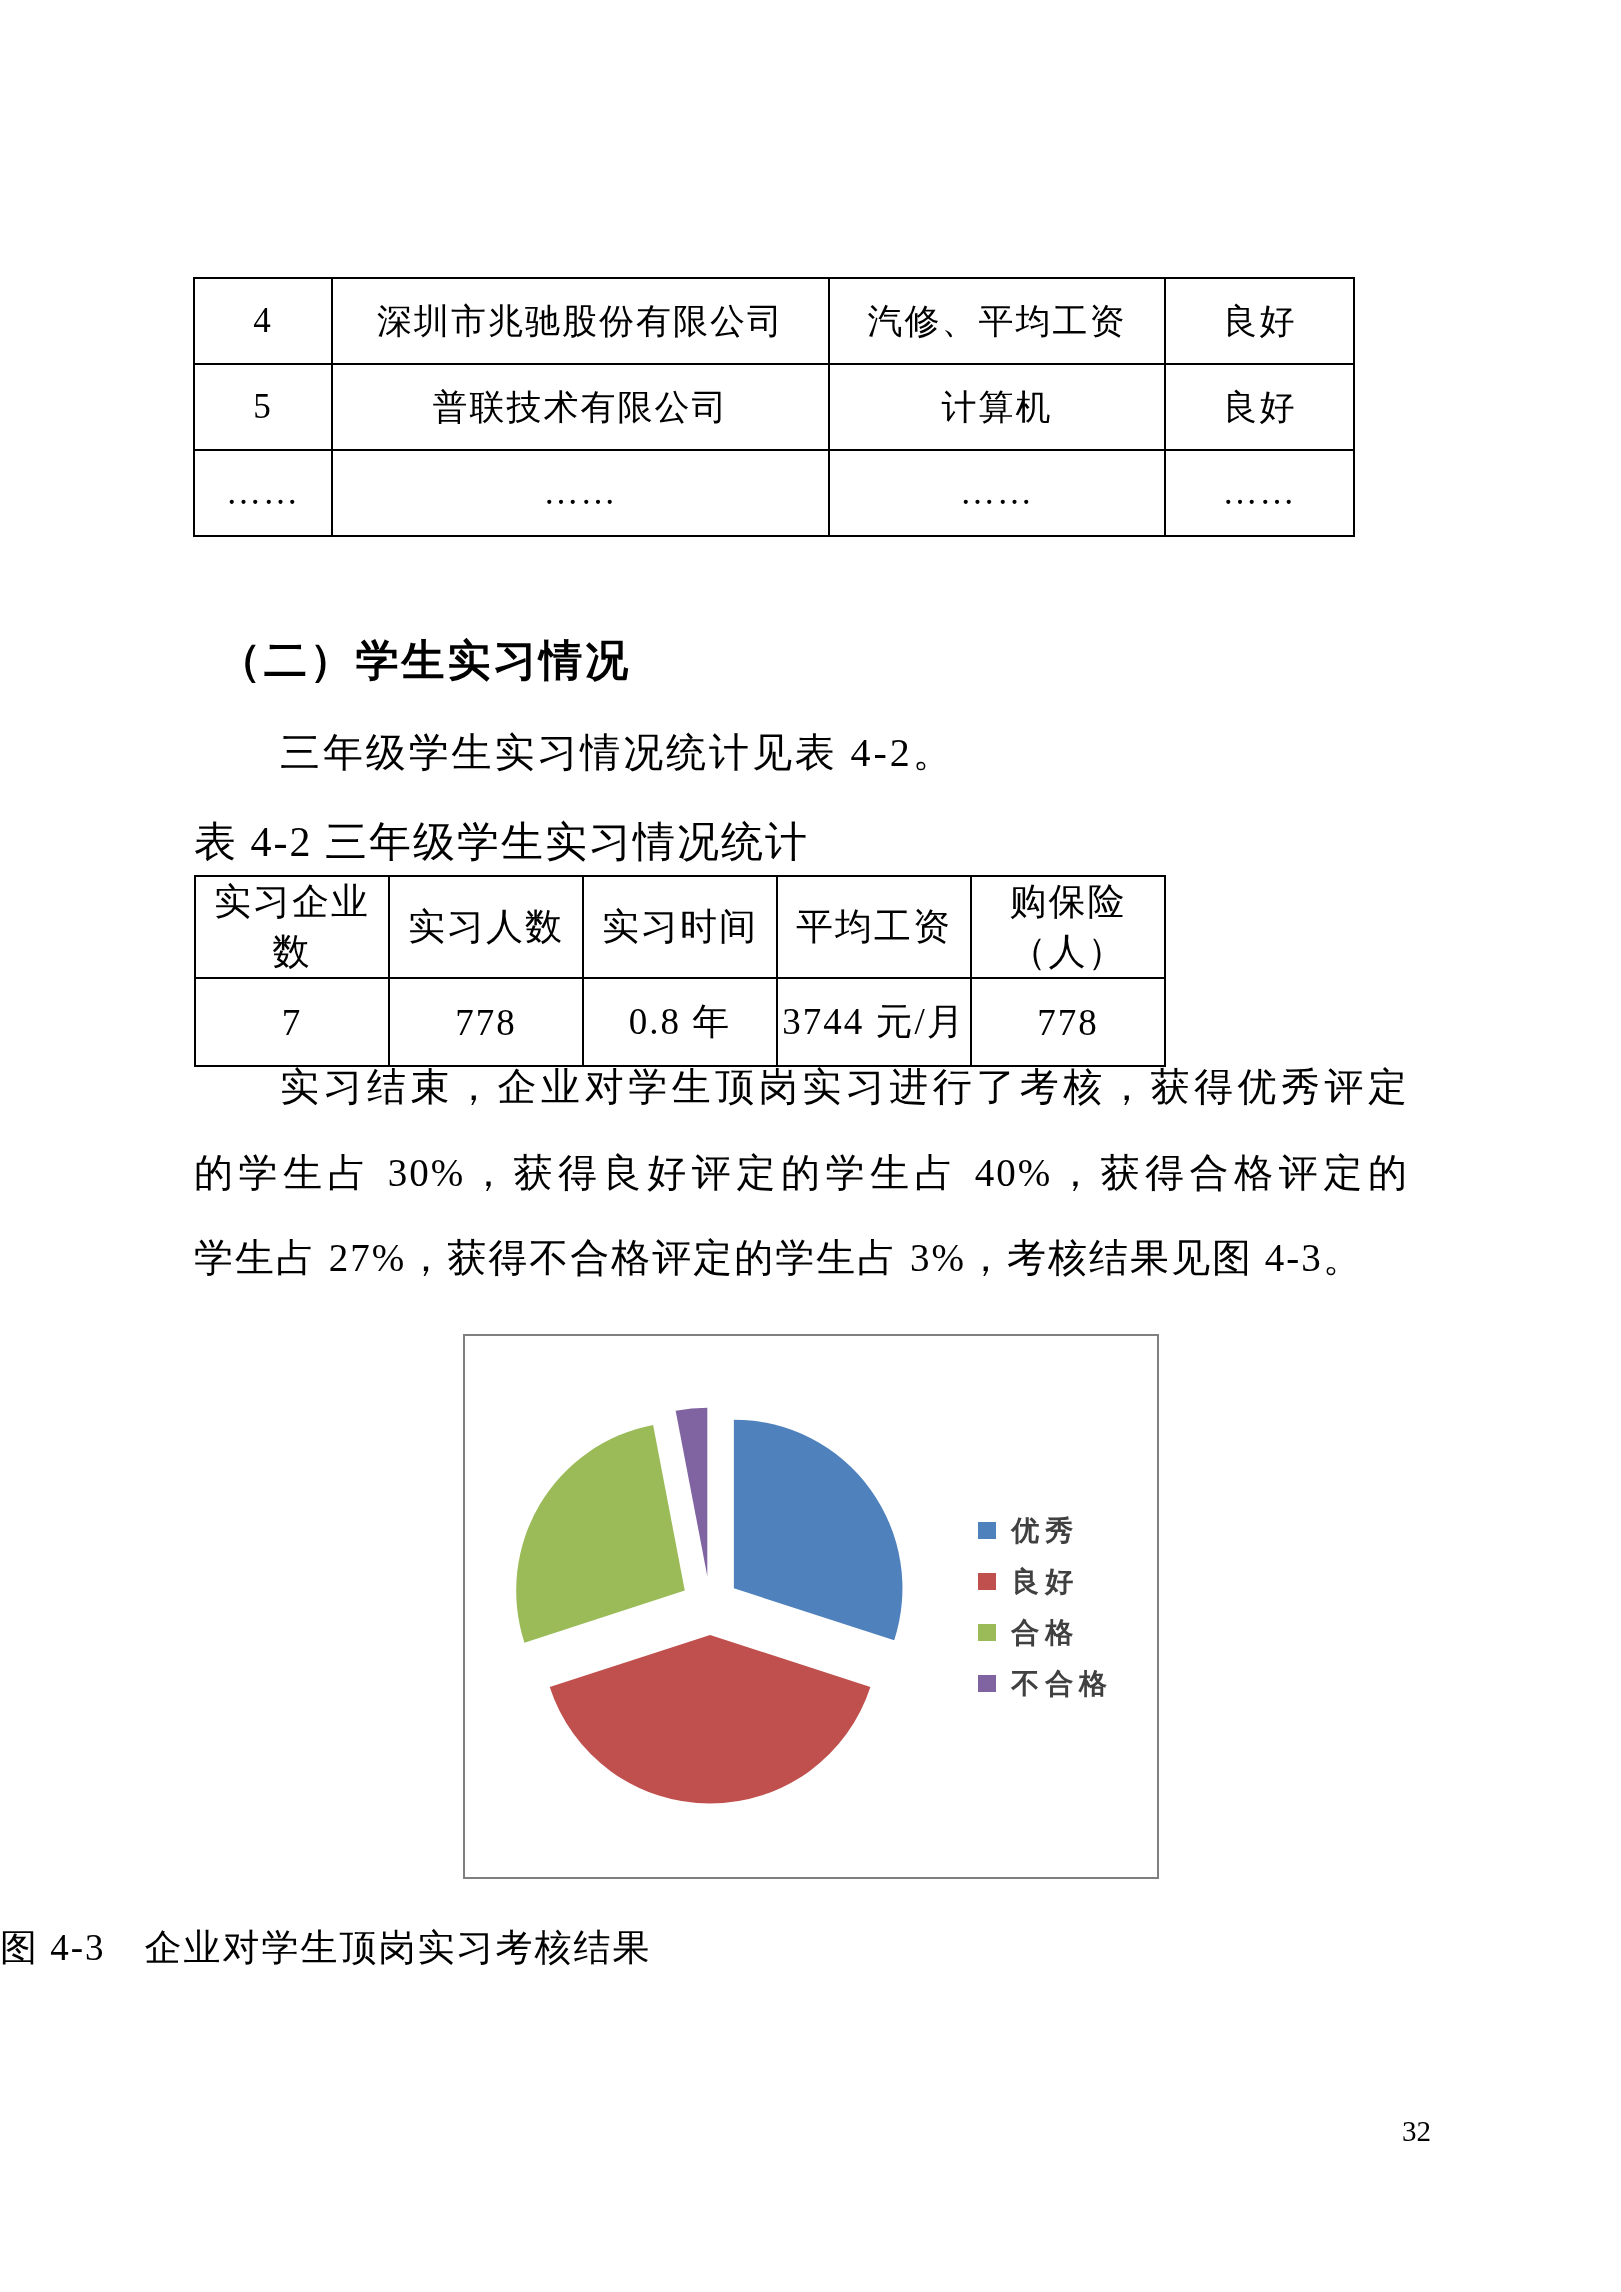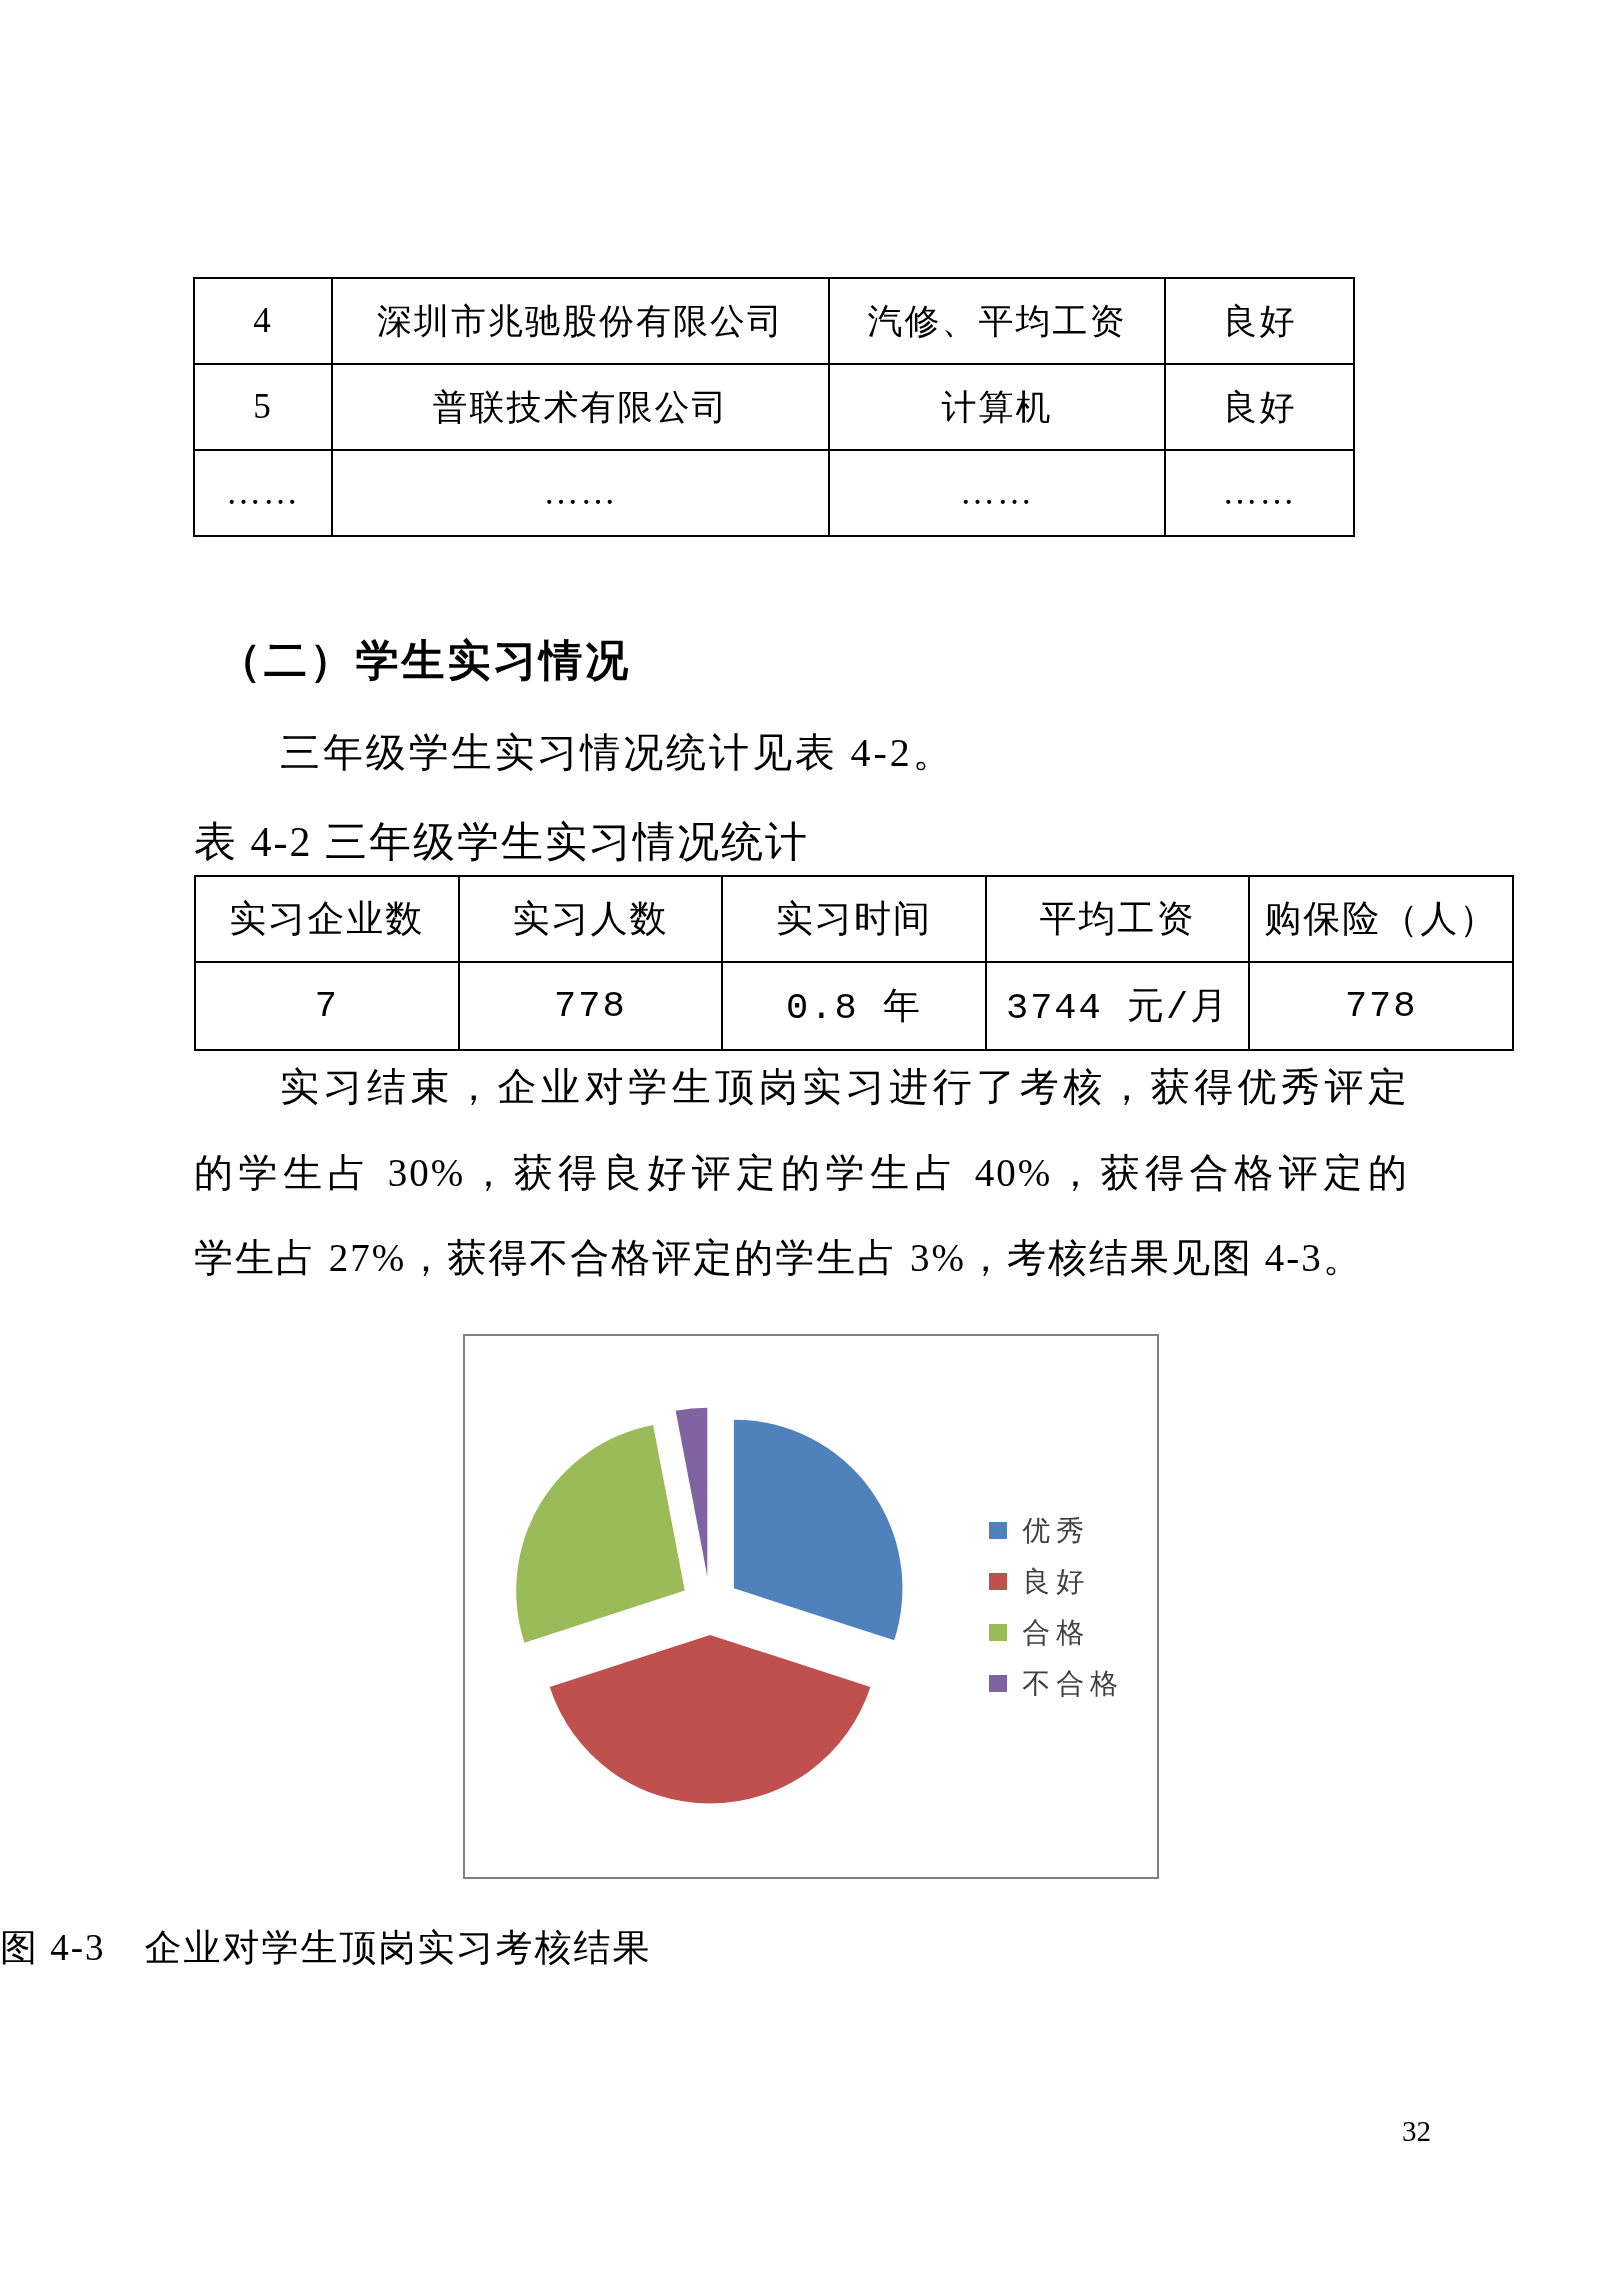--- a/index.html
+++ b/index.html
@@ -20,35 +20,35 @@
   #t1 col:nth-child(3){width:336px;}
   #t1 col:nth-child(4){width:189px;}
   
   #heading{left:218px;top:632px;font-family:"Liberation Sans","DejaVu Sans",sans-serif;
     font-weight:700;font-size:43px;letter-spacing:2.9px;}
   
   #intro{left:280px;top:725px;font-size:40px;letter-spacing:2.9px;}
   
   #t2cap{left:194px;top:814px;width:1160px;text-align:left;font-size:42px;letter-spacing:2px;}
   
-  #t2{left:194px;top:875px;width:1320px;font-family:Liberation Mono, monospace;}
+  #t2{left:194px;top:875px;width:972px;}
   #t2 td{font-size:37px;letter-spacing:2px;}
   #t2 tr:first-child{height:86px;}
   #t2 tr:last-child{height:88px;}
   
   .pline{left:194px;width:1215px;font-size:39px;letter-spacing:2px;line-height:1.2;
     text-align:justify;text-align-last:justify;white-space:nowrap;}
   .pline.last{text-align-last:left;}
   #pl1{top:1064px;text-indent:86px;}
   #pl2{top:1150px;}
   #pl3{top:1235px;}
   
   #chartbox{left:463px;top:1334px;width:696px;height:545px;border:2px solid #7f7f7f;
     box-sizing:border-box;background:#fff;}
-  #legend{position:absolute;left:524px;top:169px;}
+  #legend{position:absolute;left:513px;top:169px;font-weight:bold;}
   .litem{display:flex;align-items:center;height:51px;}
   .lsw{width:17.6px;height:17.6px;margin-right:15.7px;flex:0 0 auto;}
   .ltx{font-size:28px;color:#404040;letter-spacing:5.9px;white-space:nowrap;}
   
   #figcap{left:0;top:1923px;width:1621px;text-align:left;font-size:37px;letter-spacing:2px;}
   
   #pageno{left:1353px;top:2115px;width:78px;text-align:right;font-size:29px;}
 </style>
 </head>
 <body>

